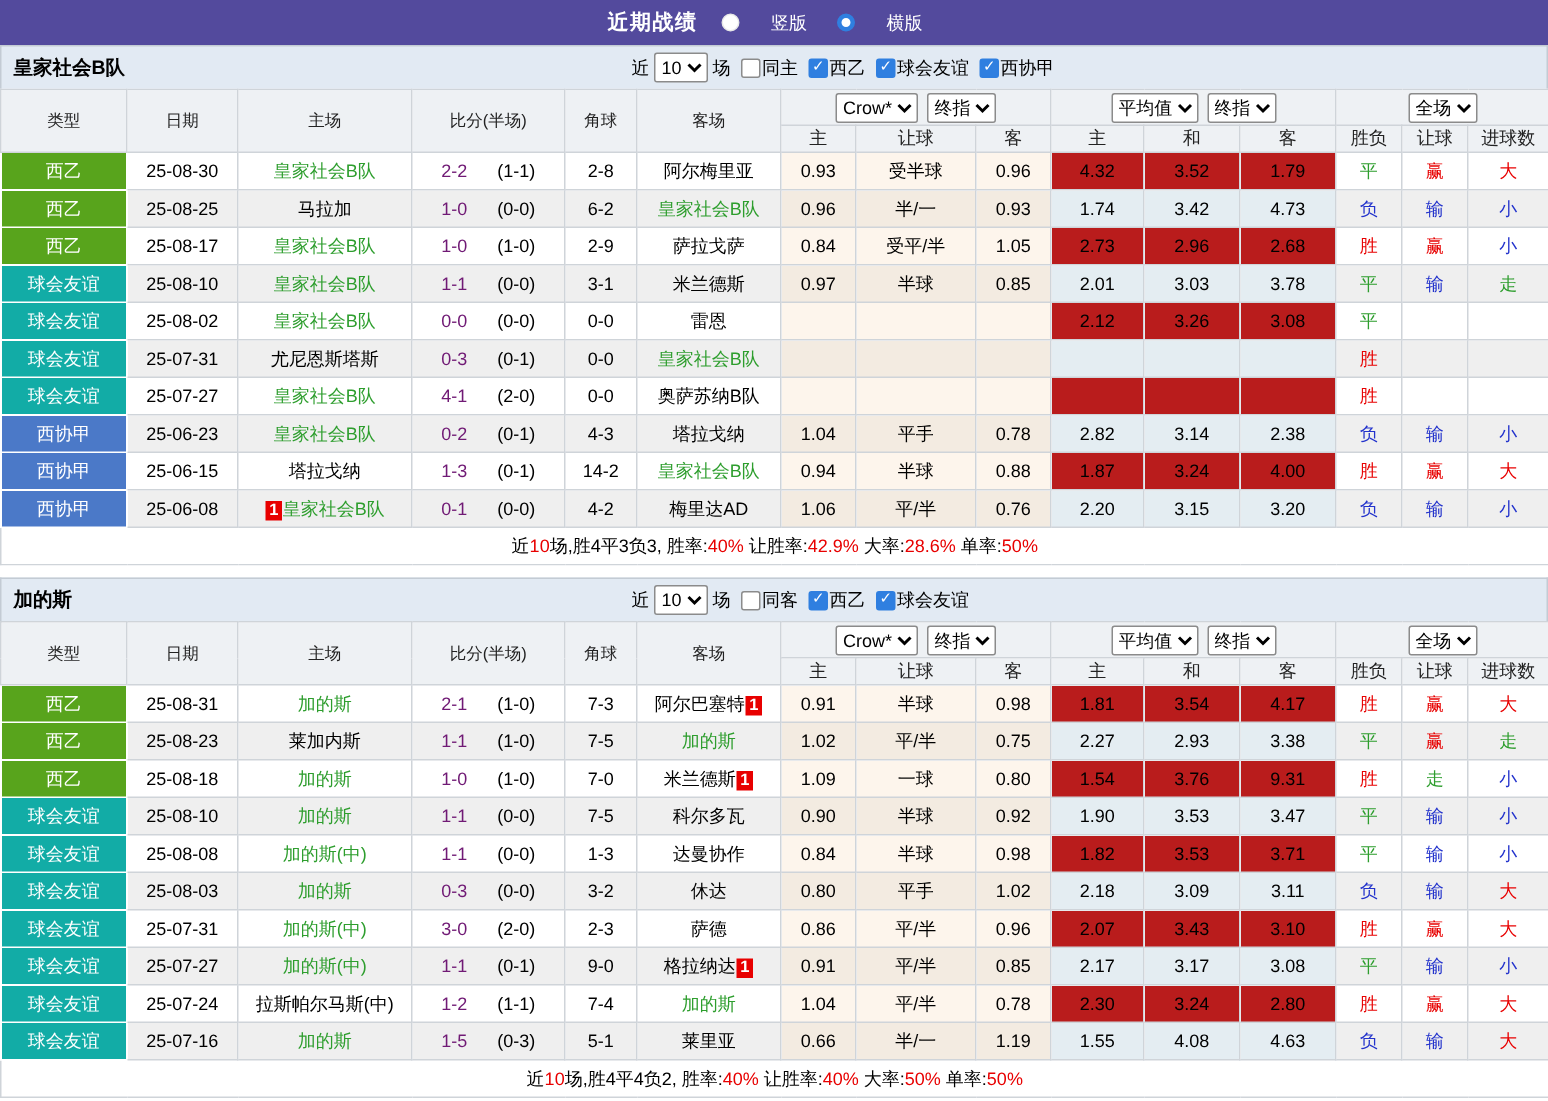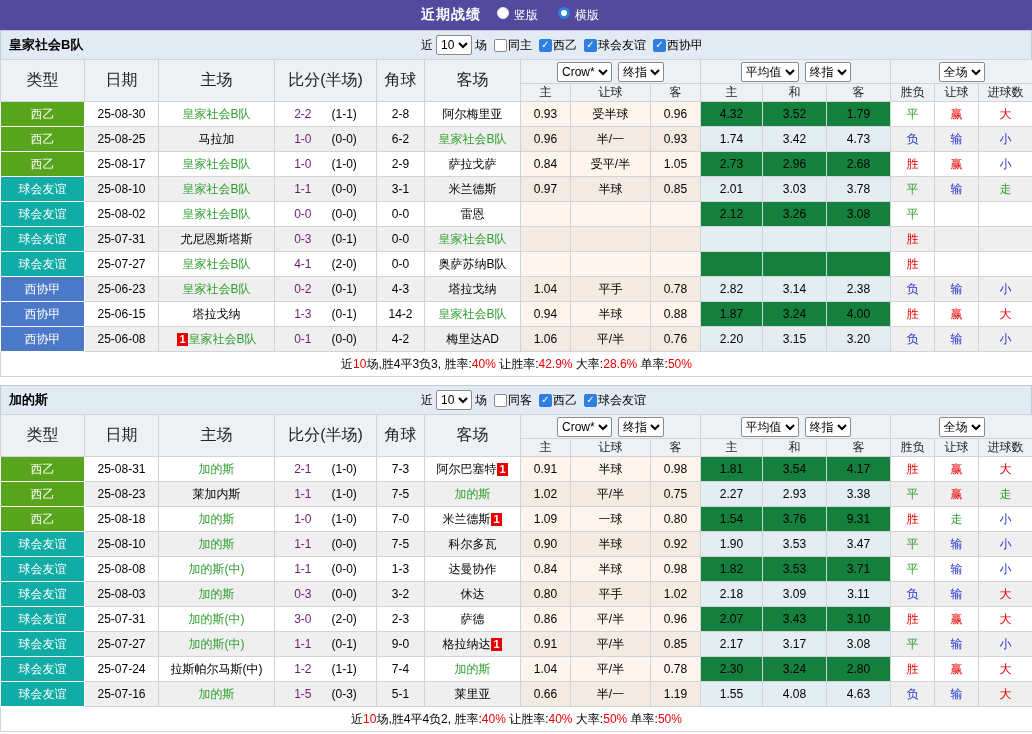--- a/index.html
+++ b/index.html
@@ -1,43 +1,43 @@
 <!DOCTYPE html>
 <html><head>
 <meta charset="utf-8">
 <style>
   html,body{margin:0;padding:0;}
   body{width:1032px;background:#fff;font-family:"Liberation Sans","DejaVu Sans",sans-serif;color:#000;}
   
   .topbar{height:30px;background:#534a9d;color:#fff;display:flex;align-items:center;justify-content:center;gap:8px;}
   .topbar .ttl{font-weight:bold;font-size:14px;letter-spacing:1px;margin-right:8px;}
-  .rwrap{display:inline-flex;align-items:flex-start;gap:5px;margin-right:12px;cursor:pointer;}
+  .rwrap{display:inline-flex;align-items:center;gap:21px;margin-right:12px;cursor:pointer;}
   .radio{display:inline-block;width:12px;height:12px;border-radius:50%;background:#fff;box-sizing:border-box;border:1px solid #e8e8e8;}
   .radio.checked{border:3.5px solid #2f7fe0;}
   .rlabel{font-size:12px;}
   
   .titlebar{height:29px;box-sizing:border-box;background:#e2eaf3;border:1px solid #c3cbd4;border-bottom:none;display:flex;align-items:center;position:relative;}
   .team{font-weight:bold;font-size:13px;margin-left:8px;cursor:pointer;}
   .filter{position:absolute;left:420px;display:flex;align-items:center;gap:3px;font-size:12px;white-space:nowrap;}
   .fsel,.hsel{font-size:12px;height:20px;background:#fff;border:1px solid #8b8b8b;border-radius:2px;}
   .cbwrap{display:inline-flex;align-items:center;gap:1px;margin-left:4px;cursor:pointer;}
   .cb{width:13px;height:13px;box-sizing:border-box;background:#fff;border:1px solid #8b8b8b;border-radius:2px;display:inline-flex;align-items:center;justify-content:center;font-size:10px;font-weight:bold;color:#fff;line-height:1;}
   .cb.checked{background:#2f7fe0;border-color:#2f7fe0;}
   
   .grid{border-collapse:collapse;table-layout:fixed;width:1032px;font-size:12px;}
   .grid th,.grid td{border:1px solid #cfd4d9;text-align:center;padding:0 2px;overflow:hidden;white-space:nowrap;}
   .grid thead th{background:#eef1f4;font-weight:normal;color:#222;}
-  .lhead{font-size:16px;}
+  .lhead{font-size:11px;}
   .ghead{height:23px;}
   .shead{height:15px;}
   .hsel{margin:0 3px;}
   .grid tbody td{height:24px;}
   td.type{color:#fff;border-color:#fff;font-size:12px;}
   td.odds{background:#fdf5ec;}
-  td.avg{background:#15803d;}
+  td.avg{background:#b91c1c;}
   tr.even td.pl{background:#efefef;}
   tr.even td.odds{background:#f3ebe1;}
   tr.even td.avg{background:#e4edf2;margin-left:39px;}
   .focal{color:#2e9e2e;}
   td.team-cell{cursor:pointer;}
   .ft{color:#701a75;}
   .ht{color:#000;margin-left:20px;}
   .badge{display:inline-block;background:#e80000;color:#fff;font-size:11px;line-height:13px;padding:0 2px;margin:0 1px;font-weight:bold;}
   td.summary{height:24px;background:#fff;font-size:12px;border-top:1px solid #cfd4d9;}
   .sred{color:#e80000;}

